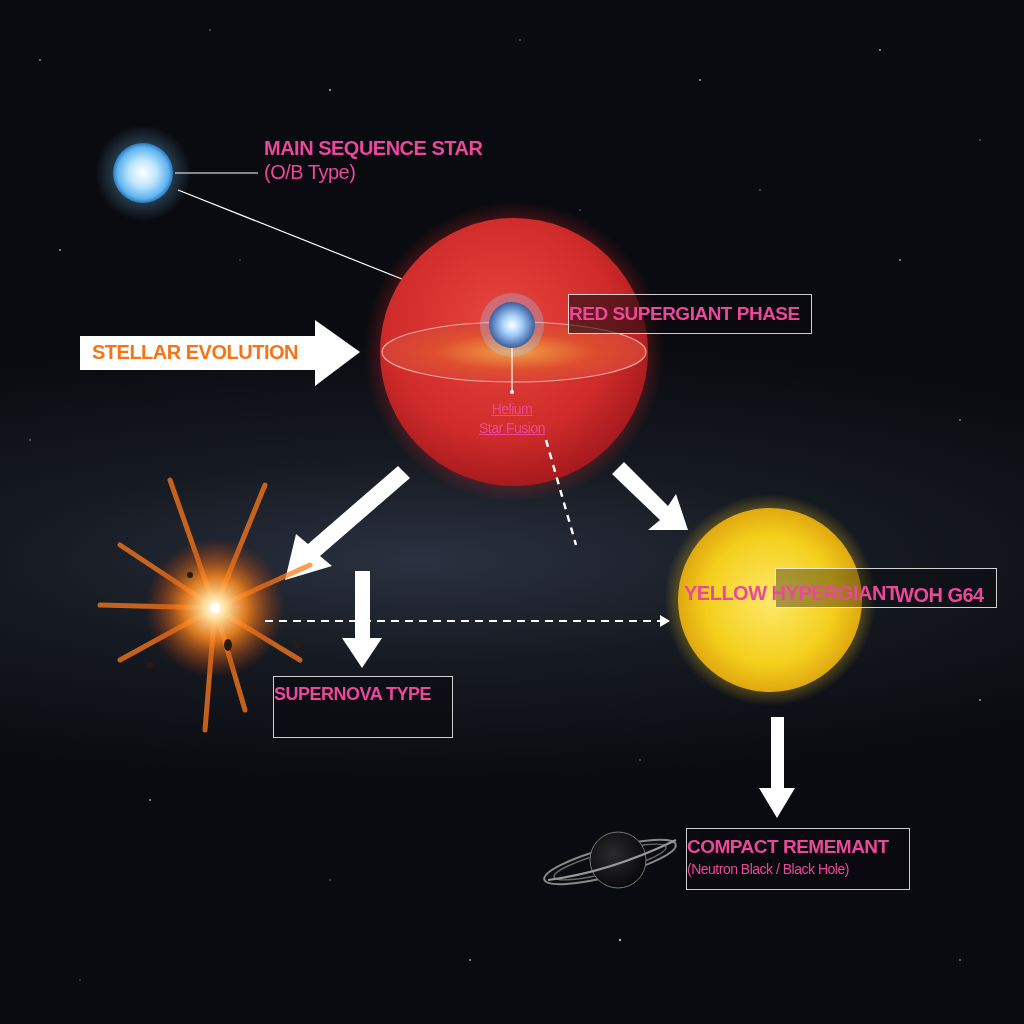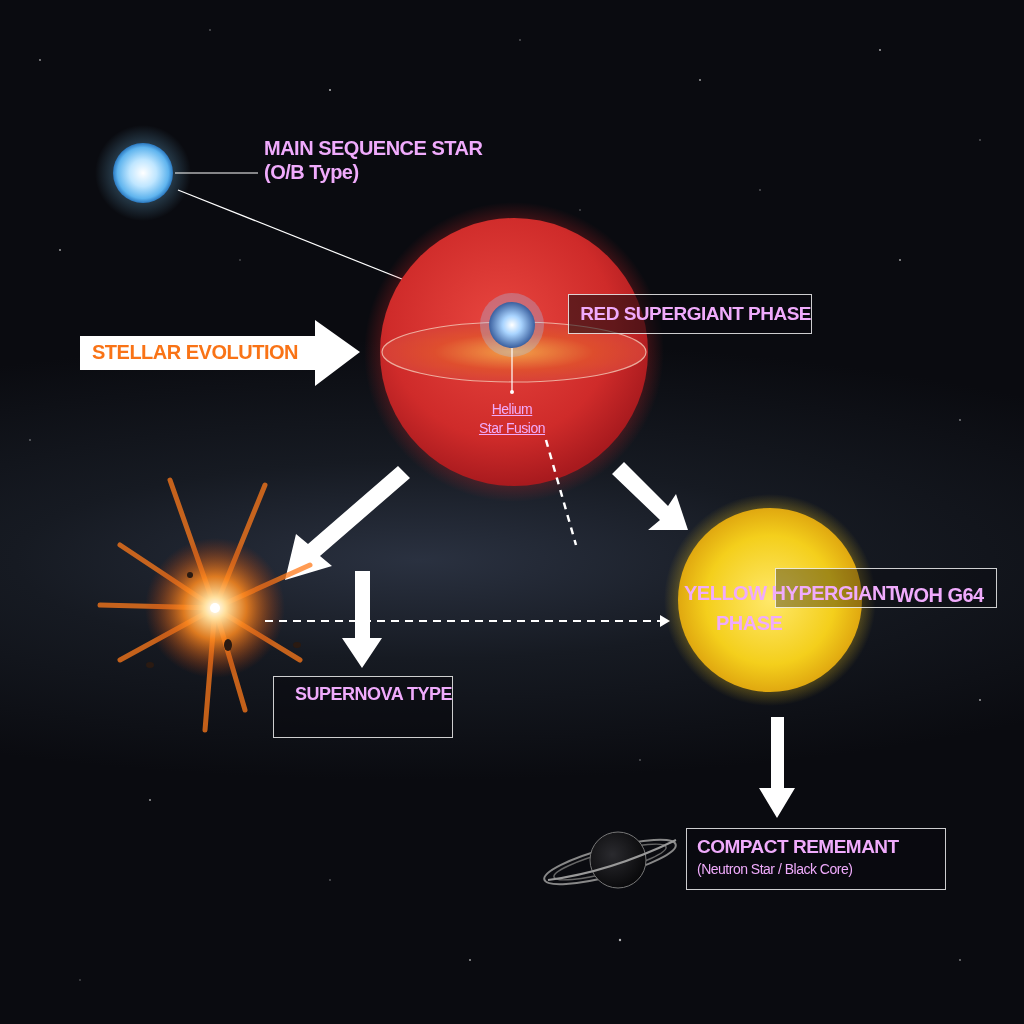--- a/index.html
+++ b/index.html
@@ -4,24 +4,24 @@
 <style>
   html, body { margin: 0; padding: 0; }
   body {
     width: 1024px; height: 1024px; overflow: hidden; position: relative;
     background: radial-gradient(ellipse 900px 220px at 420px 560px, #2a3140 0%, #161a22 45%, #0a0b10 100%), #0a0b10;
     font-family: "DejaVu Sans Condensed", "Liberation Sans Narrow", "Liberation Sans", sans-serif;
     color: #fff;
   }
   .stars { position: absolute; inset: 0; pointer-events: none; }
   .label {
-    position: absolute; color: #f0abfc; font-weight: bold; letter-spacing: -0.5px;
+    position: absolute; color: #ec4899; font-weight: bold; letter-spacing: -0.5px;
     font-family: "Liberation Sans", sans-serif; transform-origin: left top;
   }
-  .boxed { border: 1.5px solid rgba(255,255,255,0.8); background: rgba(10,10,14,0.55); text-align: right; }
+  .boxed { border: 1.5px solid rgba(255,255,255,0.8); background: rgba(10,10,14,0.55); text-align: left; }
   .svg-layer { position: absolute; left: 0; top: 0; }
 </style>
 </head>
 <body>
 
 <svg class="stars" width="1024" height="1024">
   <g fill="#fff">
     <circle cx="40" cy="60" r="0.9" opacity="0.6"></circle>
       <circle cx="210" cy="30" r="0.8" opacity="0.5"></circle>
     <circle cx="330" cy="90" r="1" opacity="0.7"></circle>
@@ -165,21 +165,21 @@
   <g>
     <ellipse cx="610" cy="862" rx="68" ry="14" fill="none" stroke="#888" stroke-width="2" transform="rotate(-15 610 862)"></ellipse>
     <ellipse cx="610" cy="862" rx="58" ry="10" fill="none" stroke="#666" stroke-width="1.5" transform="rotate(-15 610 862)"></ellipse>
     <circle cx="618" cy="860" r="28" fill="url(#planet)" stroke="#777" stroke-width="1"></circle>
     <path d="M 548 880 Q 610 872 676 840" fill="none" stroke="#999" stroke-width="2"></path>
   </g>
 </svg>
 
 <div class="label" style="left:264px; top:136px; font-size:20px; line-height:24px;">
   <div>MAIN SEQUENCE STAR</div>
-  <div style="font-weight:bold;">(O/B Type)</div>
+  <div style="font-weight:normal;">(O/B Type)</div>
 </div>
 
 <div class="label boxed" style="left:568px; top:294px; width:242px; height:38px; line-height:38px; font-size:19px;">
   <span>RED SUPERGIANT PHASE</span>
 </div>
 
 <div class="label" style="left:462px; top:400px; width:100px; text-align:center; font-size:14px; line-height:19px; font-weight:normal;text-decoration:underline;">
   <div>Helium</div>
   <div>Star Fusion</div>
 </div>
@@ -190,23 +190,22 @@
 
 <div class="label" style="left:444px; top:554px; width:200px; text-align:center; font-size:18px; line-height:24px;">
 </div>
 
 <div class="label boxed" style="left:775px; top:568px; width:220px; height:38px; background:rgba(10,10,14,0.35);"></div>
 <div class="label" style="left:895px; top:576px; font-size:20px;margin-top:8px;">
   <span>WOH G64</span>
 </div>
 <div class="label" style="left:684px; top:578px; font-size:20px; line-height:30px;">
   <div>YELLOW HYPERGIANT</div>
-  <div style="padding-left:32px;">PHASE</div>
-</div>
-
-<div class="label boxed" style="left:273px; top:676px; width:180px; height:62px; font-size:18px; line-height:26px; padding-top:4px; box-sizing:border-box;padding-left:19px;">
+</div>
+
+<div class="label boxed" style="left:273px; top:676px; width:180px; height:62px; font-size:18px; line-height:26px; padding-top:4px; box-sizing:border-box;">
   <div>SUPERNOVA TYPE</div>
 </div>
 
-<div class="label boxed" style="left:686px; top:828px; width:260px; height:62px; text-align:left; padding:6px 10px; box-sizing:border-box;">
+<div class="label boxed" style="left:686px; top:828px; width:224px; height:62px; text-align:left; padding:6px 0; box-sizing:border-box;">
   <div style="font-size:19px; line-height:24px;">COMPACT REMEMANT</div>
-  <div style="font-size:14px; line-height:20px; font-weight:normal;">(Neutron Star / Black Core)</div>
+  <div style="font-size:14px; line-height:20px; font-weight:normal;">(Neutron Black / Black Hole)</div>
 </div>
 
 </body></html>

